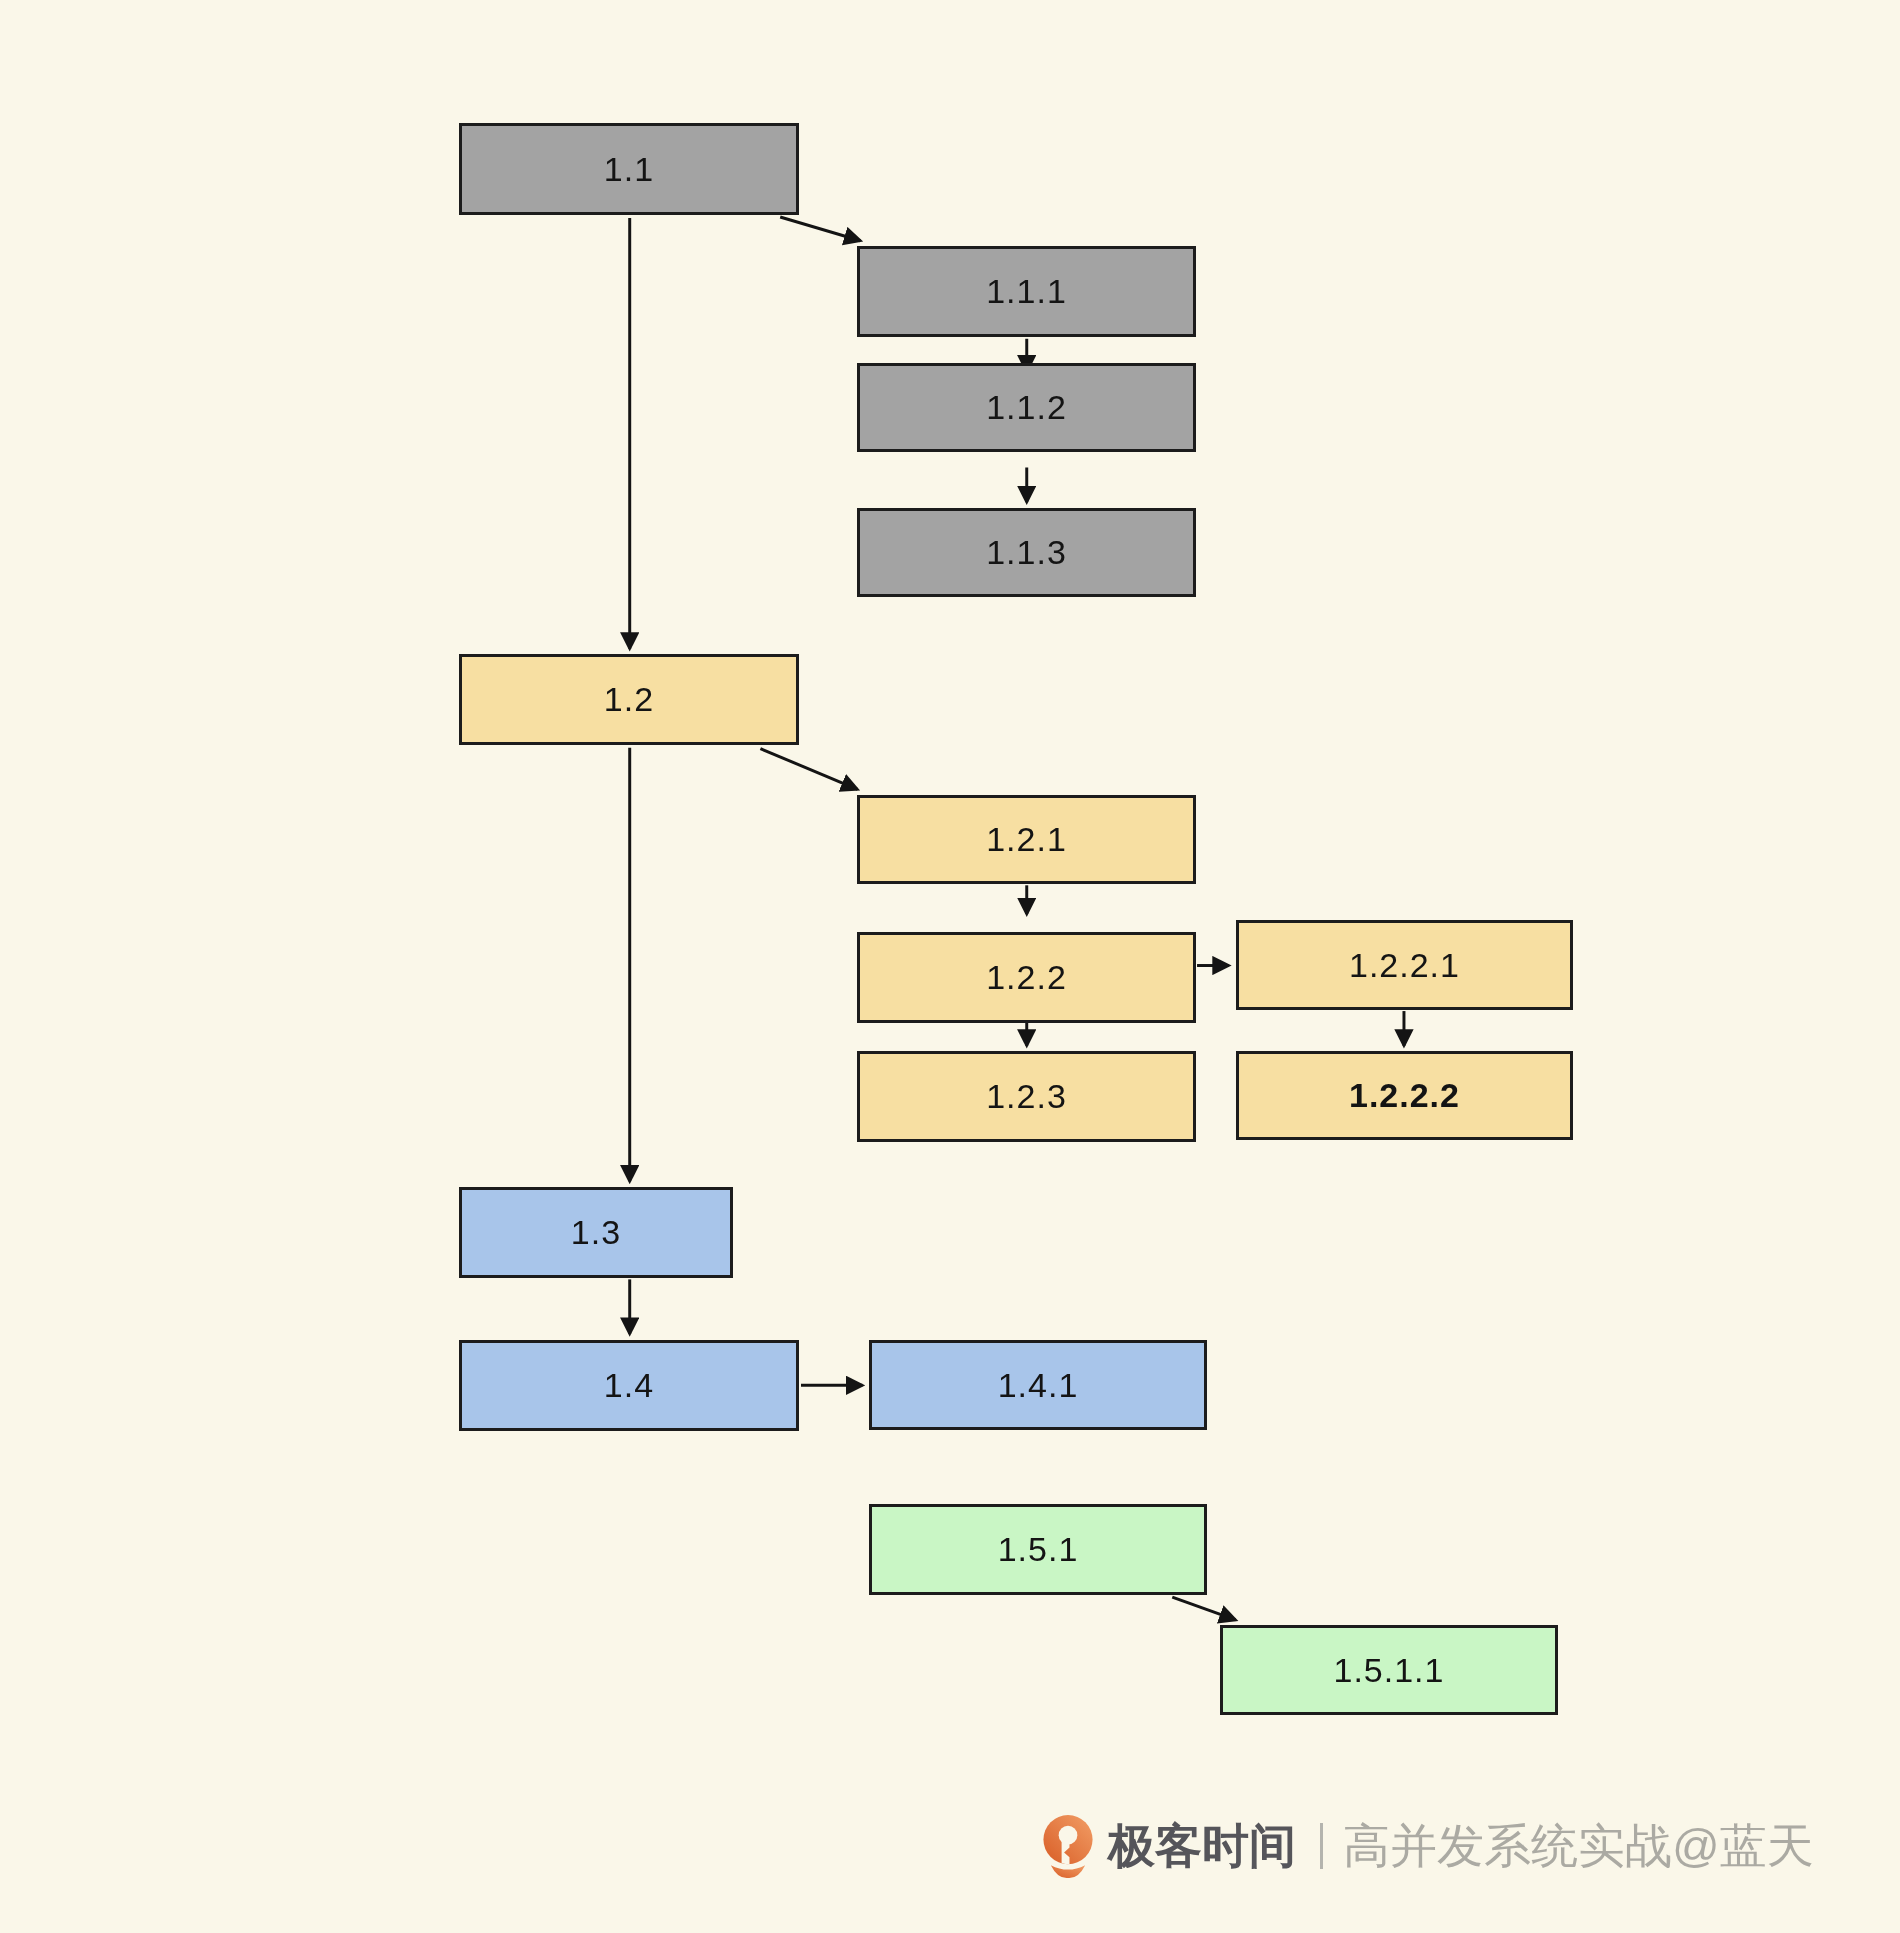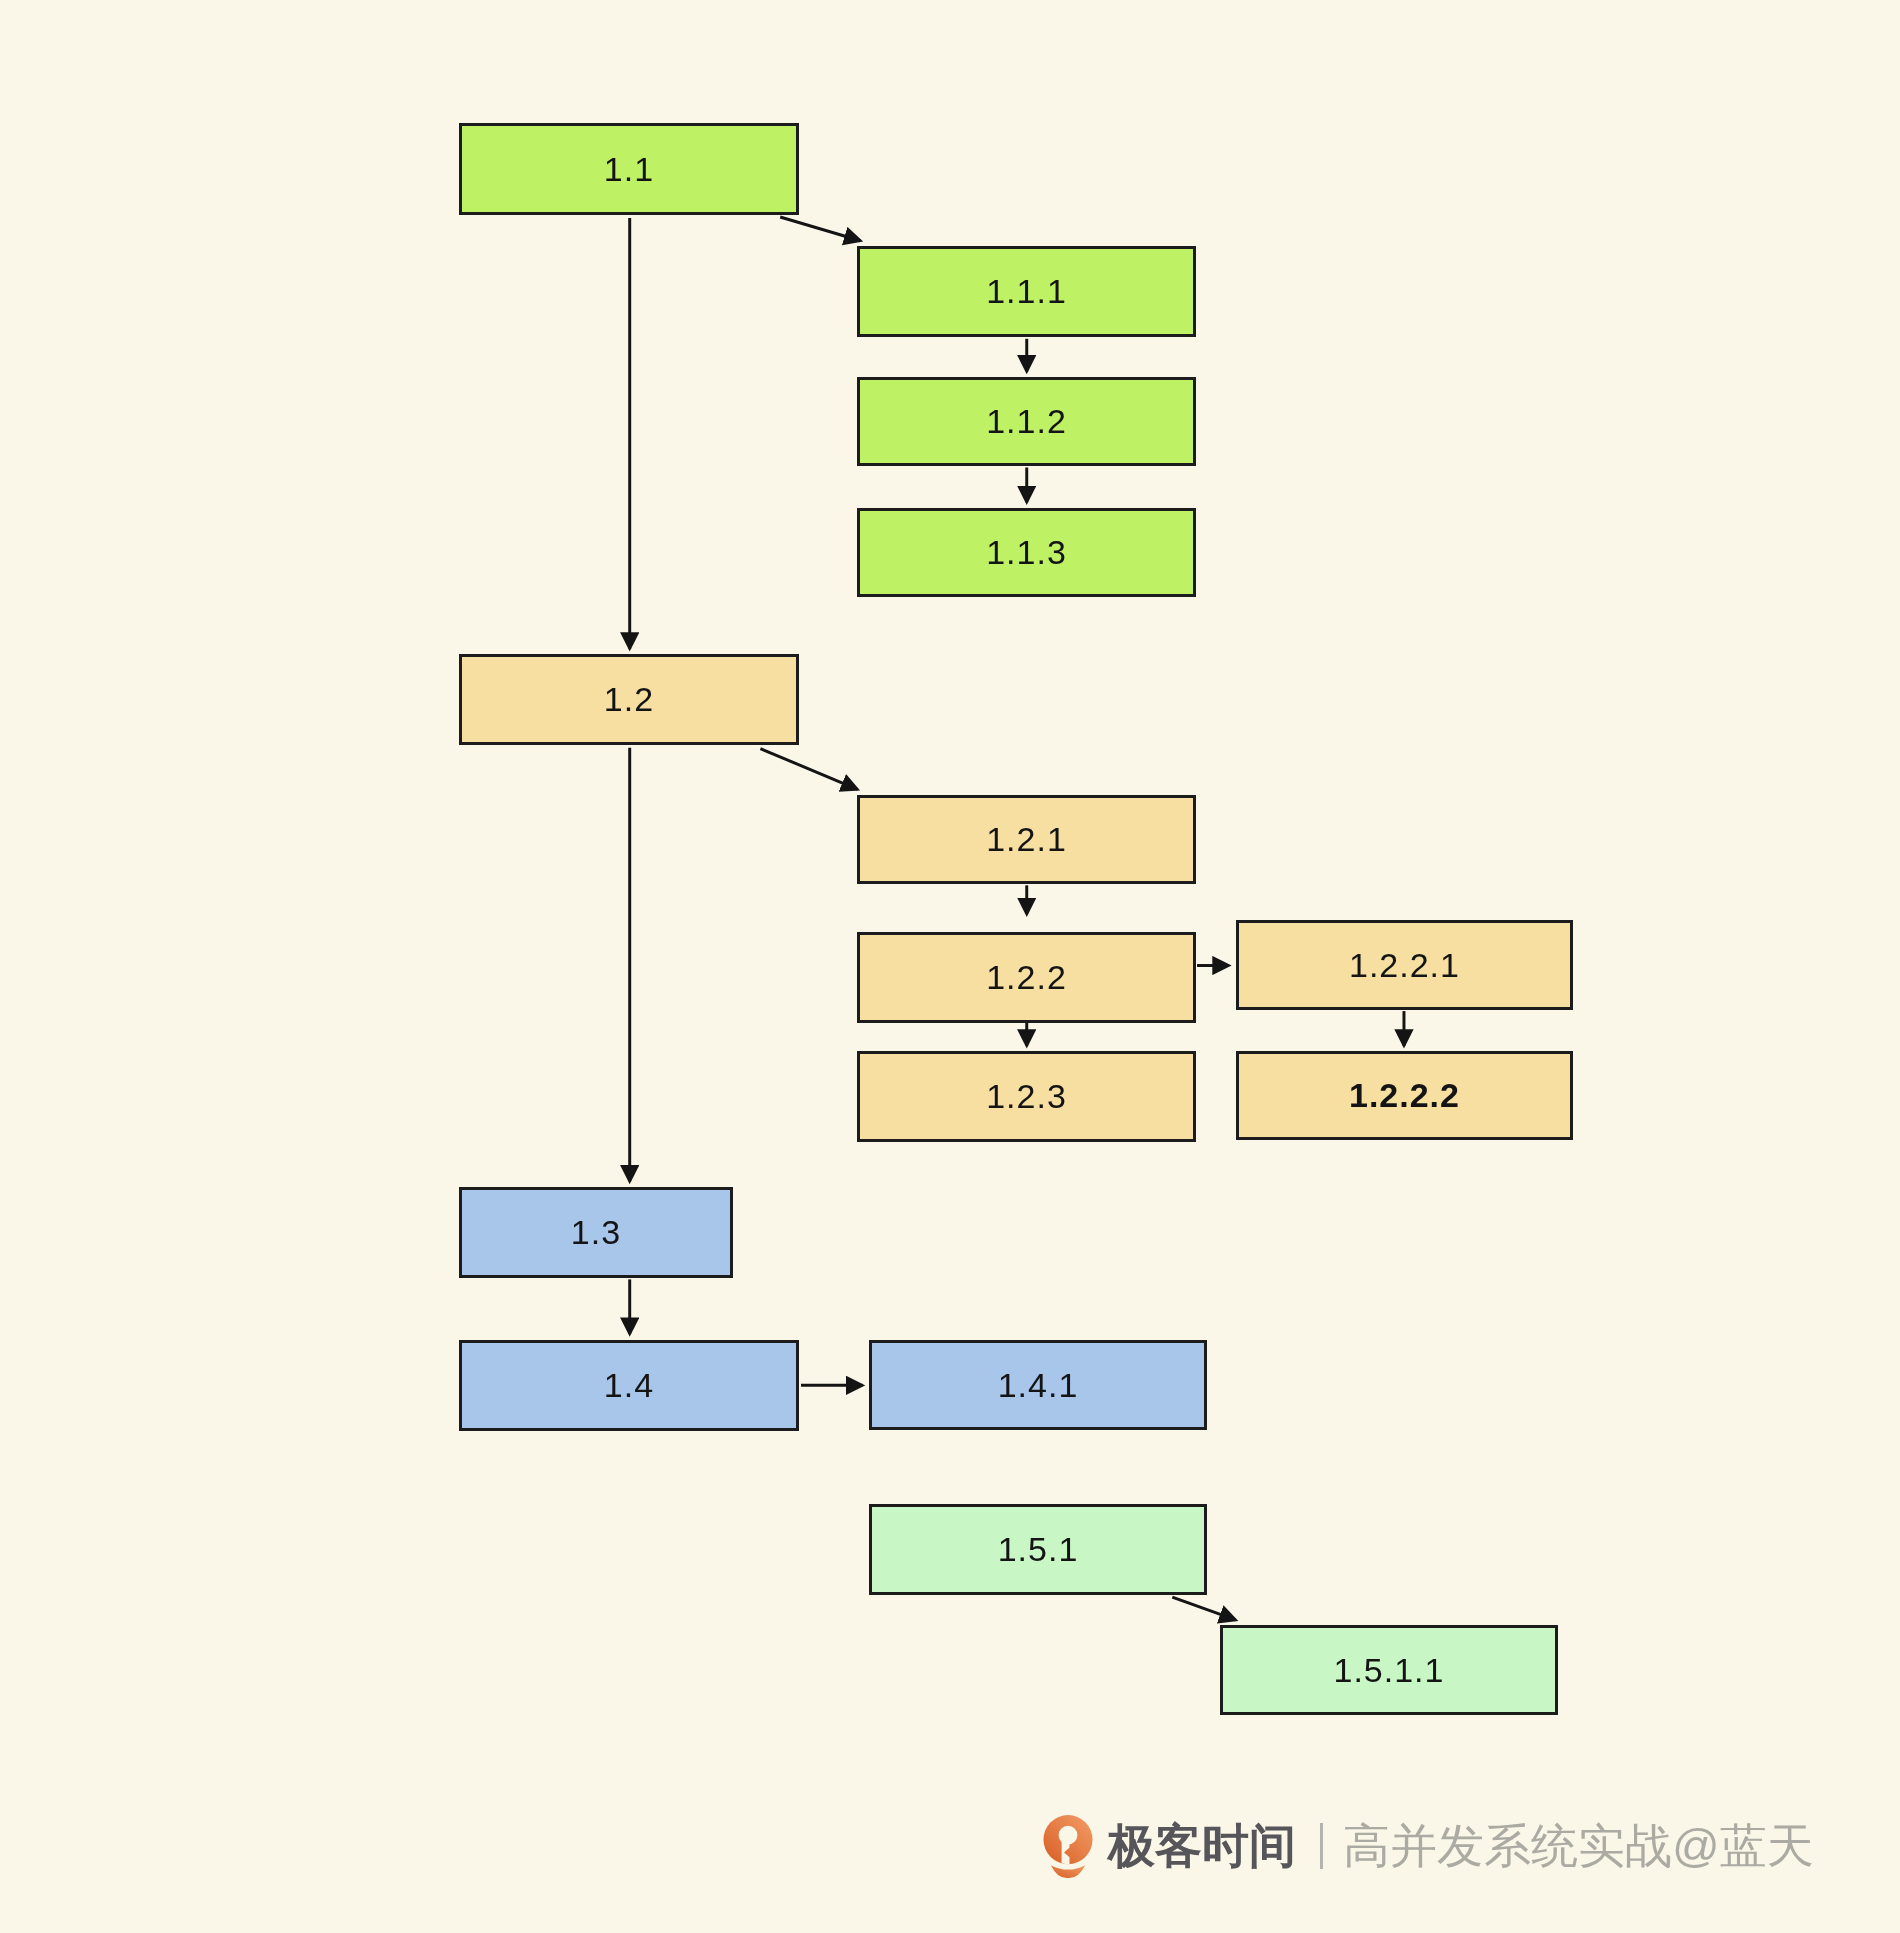--- a/index.html
+++ b/index.html
@@ -23,21 +23,21 @@
     position:absolute;
     box-sizing:border-box;
     border:3px solid #1c1c1c;
     display:flex;
     align-items:center;
     justify-content:center;
     font-size:34px;
     color:#141414;
     letter-spacing:1px;
   }
-  .lavender{background:#bef264;}
+  .lavender{background:#a3a3a3;}
   .yellow{background:#f7dfa2;}
   .blue{background:#a8c5ea;}
   .green{background:#c9f6c5;}
   #watermark{
     position:absolute;
     left:1040px;
     top:1813px;
     display:flex;
     align-items:center;
     white-space:nowrap;
@@ -83,21 +83,21 @@
       <line x1="1209" y1="975" x2="1241" y2="975" marker-end="url(#arrow)"></line>
       <line x1="1418" y1="1021" x2="1418" y2="1056" marker-end="url(#arrow)"></line>
       <line x1="636" y1="1292" x2="636" y2="1347" marker-end="url(#arrow)"></line>
       <line x1="809" y1="1399" x2="871" y2="1399" marker-end="url(#arrow)"></line>
       <line x1="1184" y1="1613" x2="1248" y2="1636" marker-end="url(#arrow)"></line>
     </g>
   </svg>
 
   <div class="node lavender" style="left:459px;  top:123px;  width:340px; height:92px;">1.1</div>
   <div class="node lavender" style="left:857px;  top:246px;  width:339px; height:91px;">1.1.1</div>
-  <div class="node lavender" style="left:857px;  top:377px;  width:339px; height:89px;">1.1.2</div>
+  <div class="node lavender" style="left:857px;  top:363px;  width:339px; height:89px;">1.1.2</div>
   <div class="node lavender" style="left:857px;  top:508px;  width:339px; height:89px;">1.1.3</div>
   <div class="node yellow" style="left:459px;  top:654px;  width:340px; height:91px;">1.2</div>
   <div class="node yellow" style="left:857px;  top:795px;  width:339px; height:89px;">1.2.1</div>
   <div class="node yellow" style="left:857px;  top:920px;  width:339px; height:91px;margin-top:12px;">1.2.2</div>
   <div class="node yellow" style="left:1236px; top:920px;  width:337px; height:90px;">1.2.2.1</div>
   <div class="node yellow" style="left:857px;  top:1051px; width:339px; height:91px;">1.2.3</div>
   <div class="node yellow" style="left:1236px; top:1051px; width:337px; height:89px;font-weight:bold;">1.2.2.2</div>
   <div class="node blue" style="left:459px;  top:1187px; width:274px; height:91px;">1.3</div>
   <div class="node blue" style="left:459px;  top:1340px; width:340px; height:91px;">1.4</div>
   <div class="node blue" style="left:869px;  top:1340px; width:338px; height:90px;">1.4.1</div>

